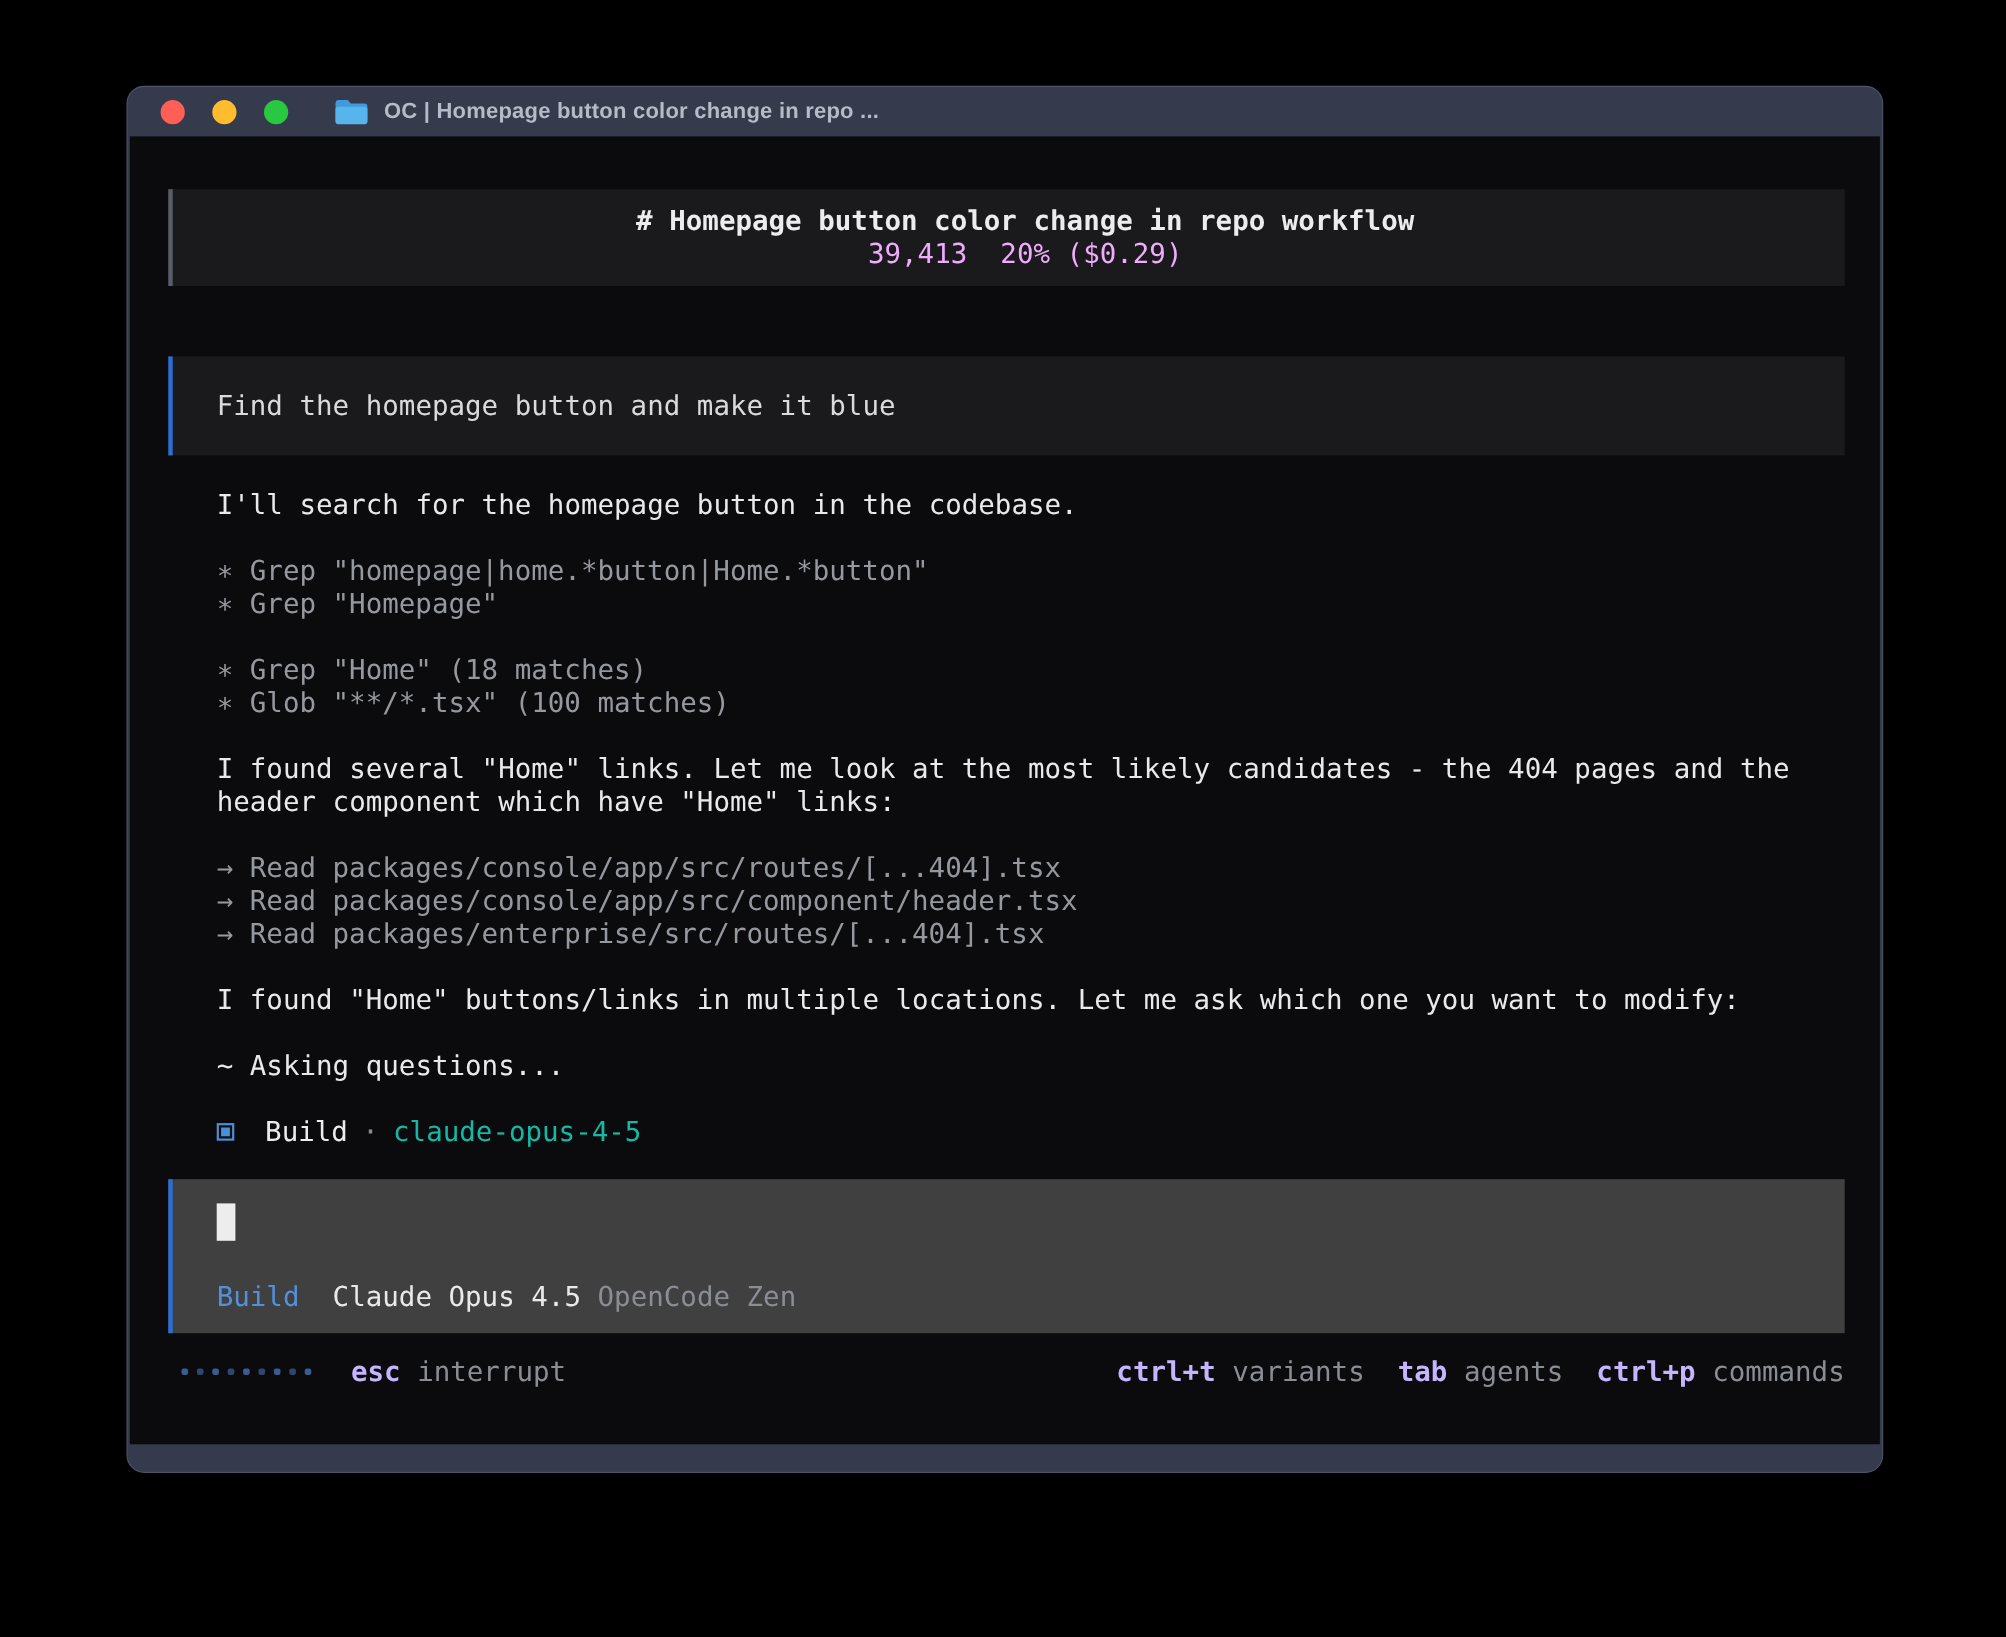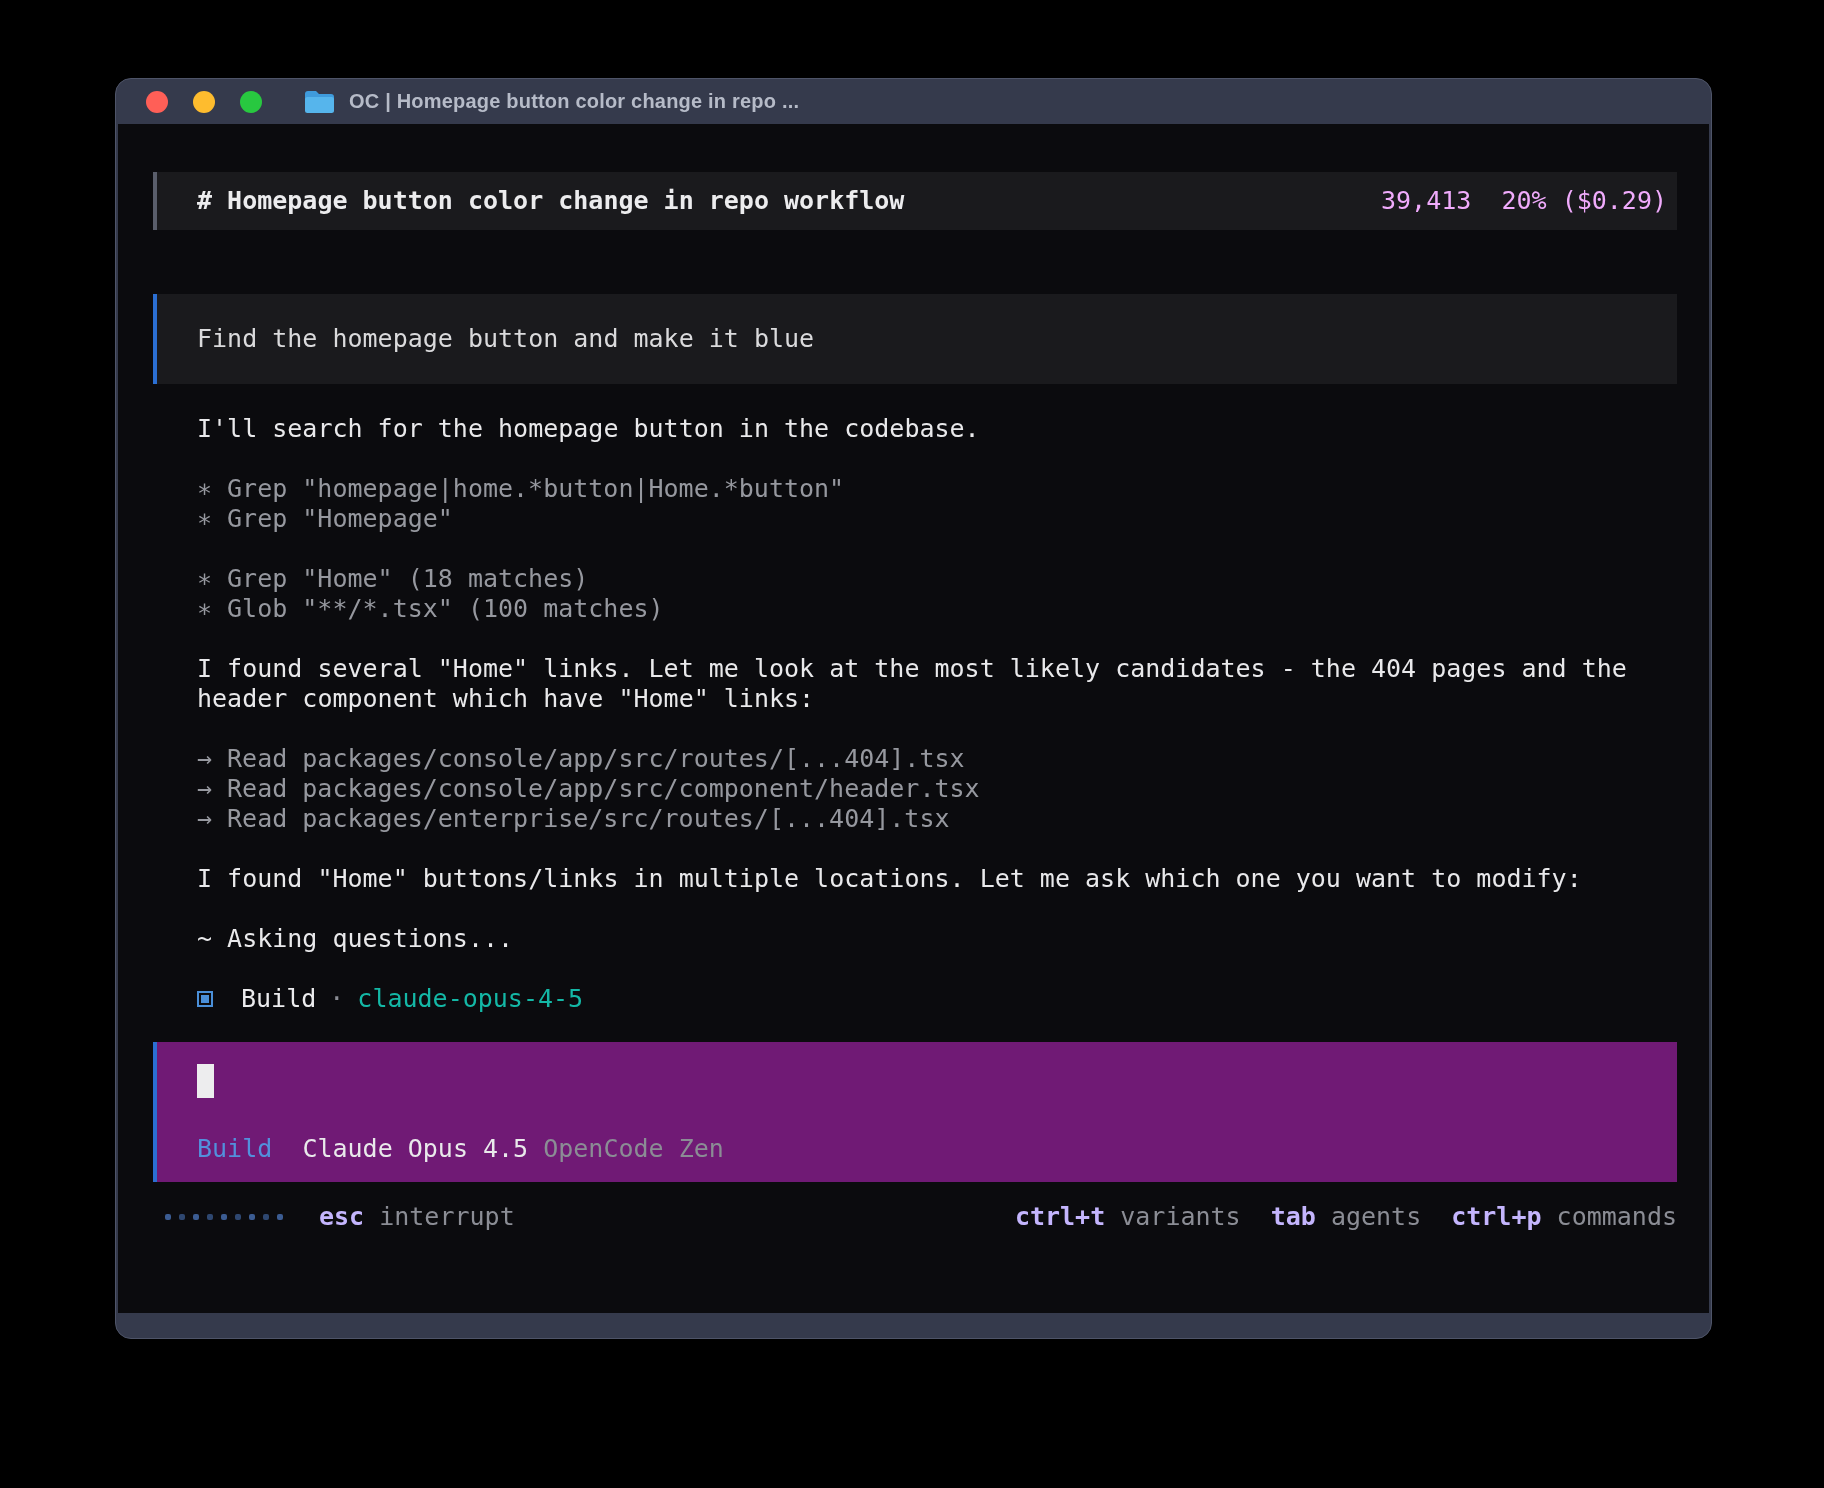--- a/index.html
+++ b/index.html
@@ -41,21 +41,21 @@
     margin: 0 2px 25px 2px;
     background: #0b0b0e;
     padding: 48px 32px 0 35px;
     display: flex; flex-direction: column;
     font-size: 25px; line-height: 30px;
     color: #e9e9eb;
   }
   .block { border-left: 4px solid #5a5e6b; background: #1a1a1d; }
   .session-header {
     padding: 14px 10px 14px 40px;
-    display: flex; justify-content: space-between; align-items: center;
+    display: flex; justify-content: space-between; align-items: center; flex-direction: column;
   }
   .session-title { font-weight: bold; color: #ececee; white-space: pre; }
   .session-stats { color: #f0abfc; white-space: pre; }
   .user-msg {
     margin-top: 64px;
     border-left-color: #2b6fd3;
     padding: 30px 22px 30px 40px;
     color: #dadadc;
     white-space: pre;
   }
@@ -71,21 +71,21 @@
     position: relative; display: inline-block;
     margin-right: 28px;
   }
   .agent-icon::after { content: ""; position: absolute; inset: 2px; background: #4a8fd8; }
   .agent-name { color: #ececee; }
   .agent-sep { color: #8b8d95; margin: 0 13px; }
   .agent-model { color: #14b8a6; }
   .input-block {
     margin-top: 28px;
     border-left: 4px solid #2b6fd3;
-    background: #701a75;
+    background: #404040;
     padding: 22px 22px 18px 40px;
   }
   .cursor { width: 17px; height: 34px; background: #ededee; }
   .model-row { margin-top: 36px; white-space: pre; }
   .model-agent { color: #5290dc; }
   .model-name { color: #e9e9eb; }
   .model-provider { color: #8b8d95; }
   .statusbar {
     display: flex; align-items: center;
     margin-top: 20px; padding-left: 12px;

